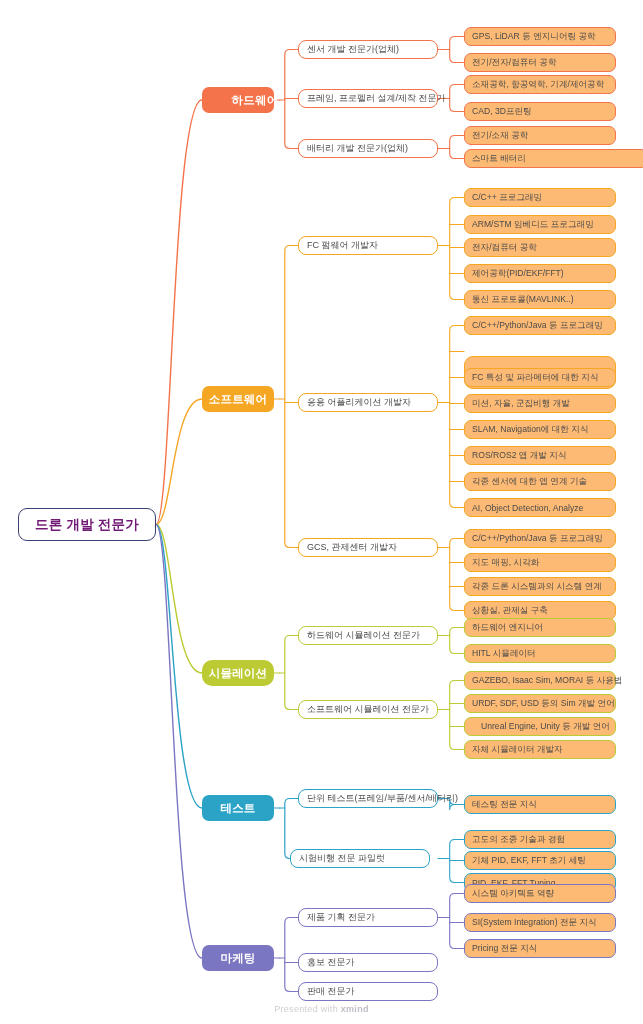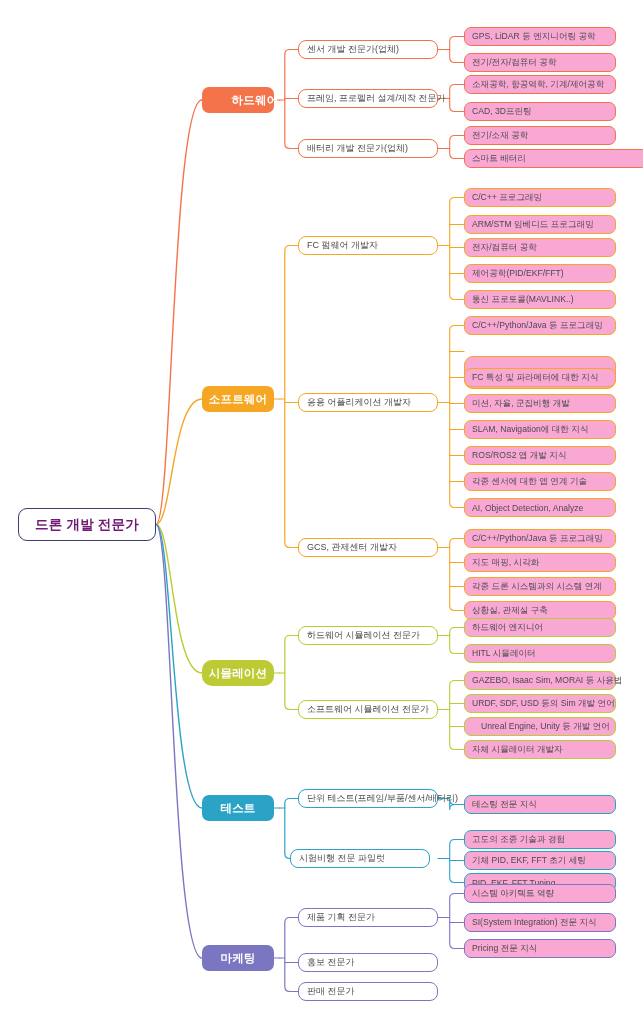--- a/index.html
+++ b/index.html
@@ -61,21 +61,21 @@
     background: #ffffff;
     font-size: 9px;
     color: #4a4a4a;
     padding: 0 8px;
   }
   
   .l3 {
     border-radius: 7px;
     border-width: 1.1px;
     border-style: solid;
-    background: #f9a8d4;
+    background: #fdba74;
     font-size: 8.6px;
     color: #4a4a4a;
     padding: 0 7px;
   }
   .footer {
     position: absolute;
     left: 0;
     width: 643px;
     text-align: center;
     font-size: 9px;
@@ -242,13 +242,16 @@
       <div class="node l3" style="left: 464px; top: 851px; width: 152px; height: 19px; border-color: rgb(43, 163, 199);">기체 PID, EKF, FFT 초기 세팅</div>
       <div class="node l3" style="left: 464px; top: 873px; width: 152px; height: 19px; border-color: rgb(43, 163, 199);">PID, EKF, FFT Tuning</div>
       <div class="node l1" style="left: 202px; top: 945px; width: 72px; height: 26px; background: rgb(123, 118, 194);">마케팅</div>
       <div class="node l2" style="left: 298px; top: 908px; width: 140px; height: 19px; border-color: rgb(123, 118, 194);">제품 기획 전문가</div>
       <div class="node l3" style="left: 464px; top: 884px; width: 152px; height: 19px; border-color: rgb(123, 118, 194);">시스템 아키텍트 역량</div>
       <div class="node l3" style="left: 464px; top: 913px; width: 152px; height: 19px; border-color: rgb(123, 118, 194);">SI(System Integration) 전문 지식</div>
       <div class="node l3" style="left: 464px; top: 939px; width: 152px; height: 19px; border-color: rgb(123, 118, 194);">Pricing 전문 지식</div>
       <div class="node l2" style="left: 298px; top: 953px; width: 140px; height: 19px; border-color: rgb(123, 118, 194);">홍보 전문가</div>
       <div class="node l2" style="left: 298px; top: 982px; width: 140px; height: 19px; border-color: rgb(123, 118, 194);">판매 전문가</div>
     </div>
+  <div class="footer" style="top:1004px;">
+    <span>Presented with </span><b>xmind</b>
+  </div>
 </div>
 
 </body></html>

